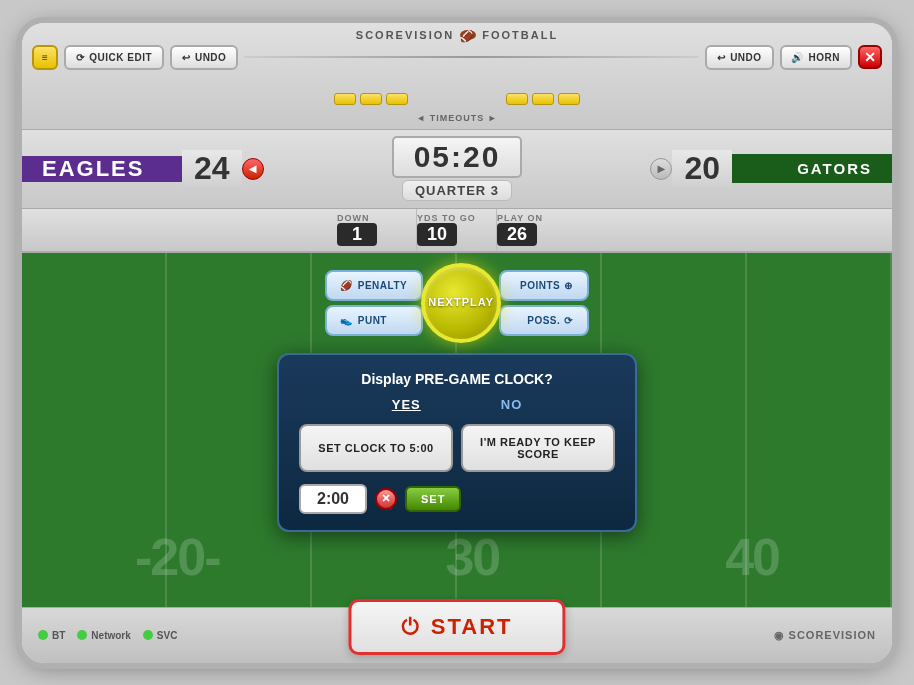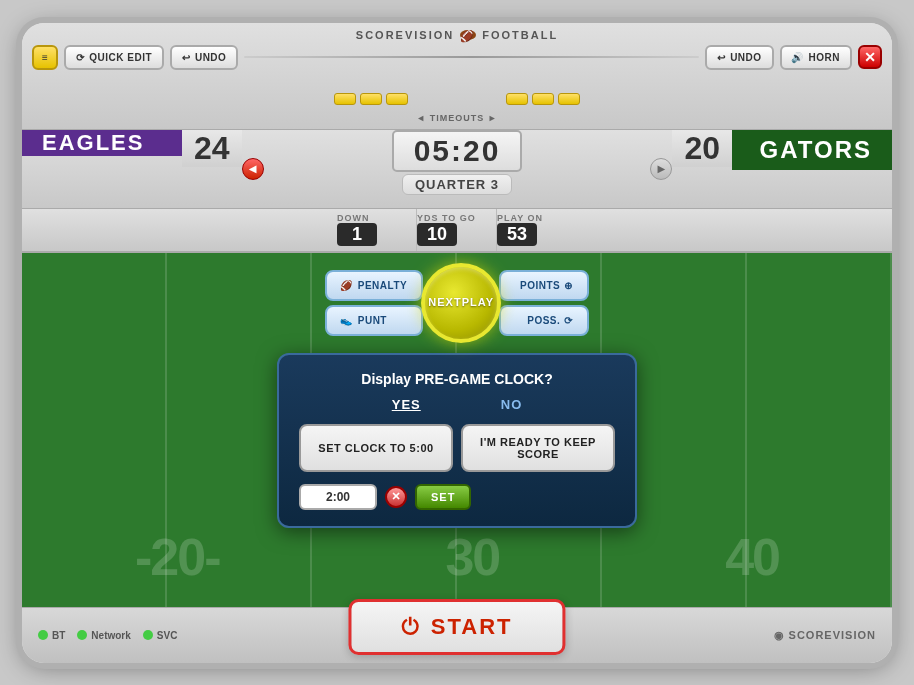--- a/index.html
+++ b/index.html
@@ -108,42 +108,42 @@
     .timeouts-label {
       font-size: 9px;
       letter-spacing: 1px;
       color: #666;
       font-weight: bold;
       padding: 0 4px;
       margin-top: 37px;
     }
     .score-row {
       display: flex;
-      align-items: flex-start;
+      align-items: center;
       height: 80px;
       background: linear-gradient(180deg, #e0e0e0 0%, #c8c8c8 100%);
       border-top: 1px solid #aaa;
       border-bottom: 1px solid #aaa;
       position: relative;
     }
     .team-name-left {
       background: #5B2D8E;
       color: white;
       font-size: 22px;
       font-weight: bold;
       letter-spacing: 2px;
       display: flex;
       align-items: center;
       padding: 0 20px;
       min-width: 160px;
     }
     .team-name-right {
       background: #1a5c1a;
       color: white;
-      font-size: 24px;
+      font-size: 15px;
       font-weight: bold;
       letter-spacing: 2px;
       display: flex;
       align-items: center;
       justify-content: flex-end;
       padding: 6px 20px;
       min-width: 160px;
     }
     .score-left {
       display: flex;
@@ -405,28 +405,28 @@
       border-color: #999;
       color: #222;
       font-size: 11px;
     }
     .dialog-time-row {
       display: flex;
       align-items: center;
       gap: 8px;
     }
     .dialog-time-input {
-      font-size: 12px;
+      font-size: 16px;
       font-weight: bold;
       color: #333;
       background: white;
       border: 2px solid #aaa;
       border-radius: 6px;
       padding: 4px 10px;
-      width: 78px;
+      width: 68px;
       text-align: center;
     }
     .dialog-x-btn {
       width: 22px;
       height: 22px;
       background: linear-gradient(180deg, #ff9999 0%, #cc3333 100%);
       border: 2px solid #990000;
       border-radius: 50%;
       display: flex;
       align-items: center;
@@ -571,21 +571,21 @@
     <div class="down-cell">
       <span class="down-label">DOWN</span>
       <span class="down-value">1</span>
     </div>
     <div class="down-cell">
       <span class="down-label">YDS TO GO</span>
       <span class="down-value">10</span>
     </div>
     <div class="down-cell">
       <span class="down-label">PLAY ON</span>
-      <span class="down-value">53</span>
+      <span class="down-value">26</span>
     </div>
   </div>
 
   <div class="field-area">
 
     <div class="field-lines">
       <div class="field-line"></div>
       <div class="field-line"></div>
       <div class="field-line"></div>
       <div class="field-line"></div>

